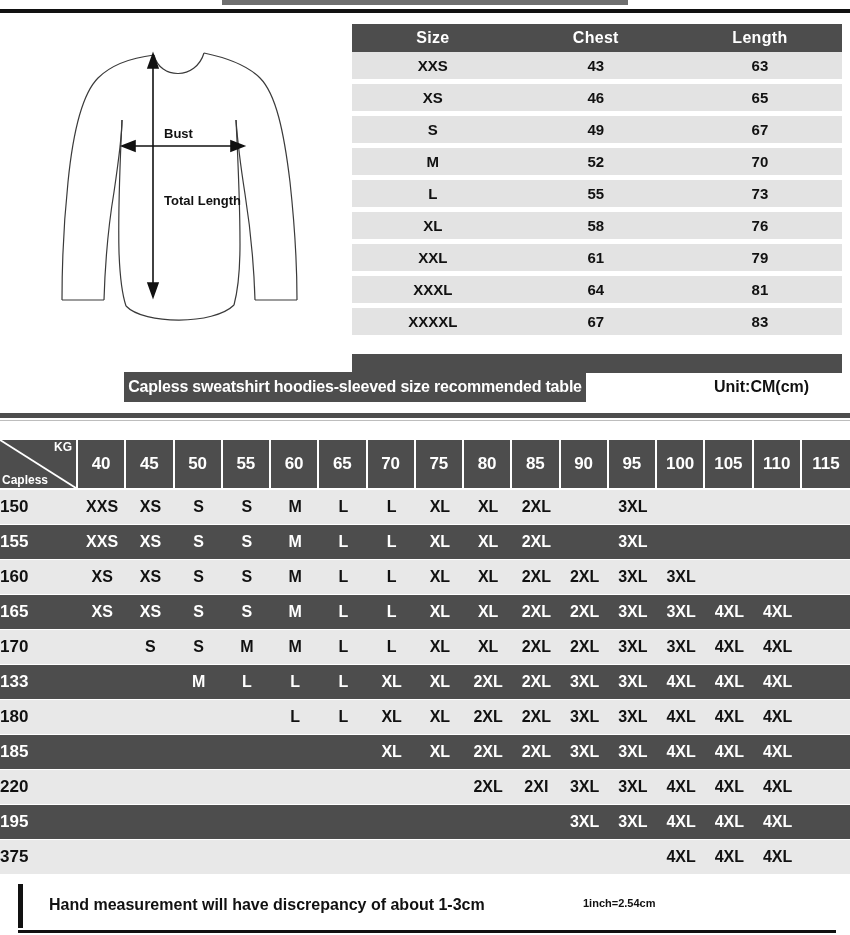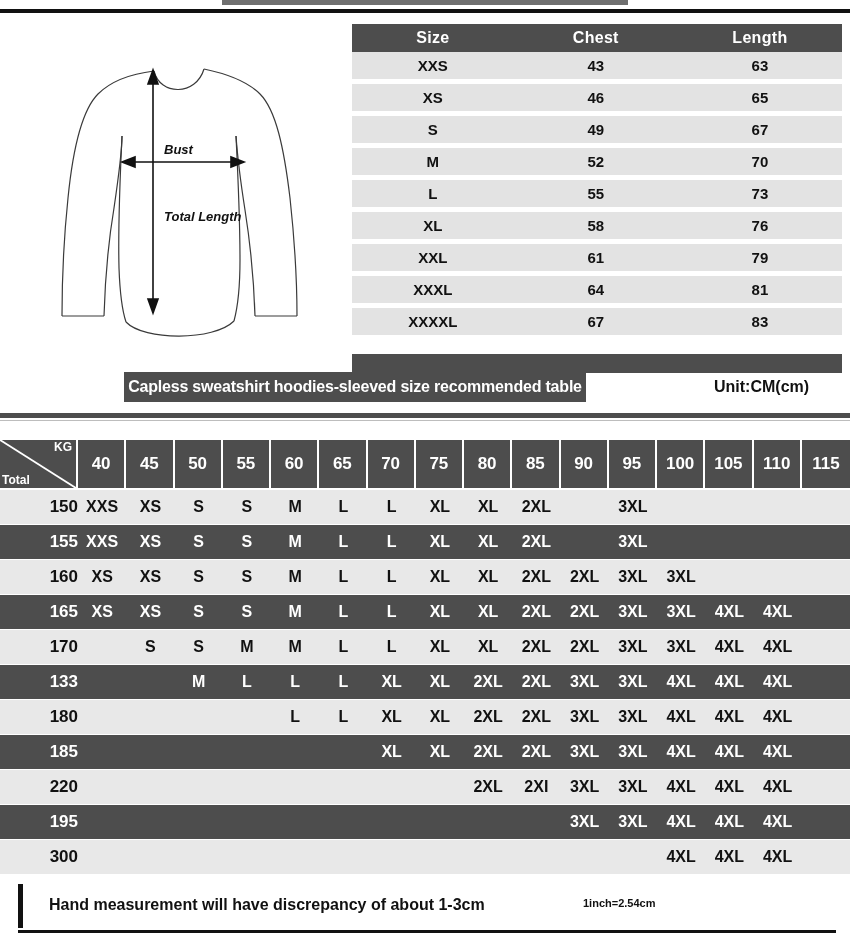--- a/index.html
+++ b/index.html
@@ -15,21 +15,21 @@
     position:absolute;left:222px;top:0;width:406px;height:5px;
     background:#6f6f6f;
   }
   .top-rule{
     position:absolute;left:0;top:9px;width:850px;height:4px;background:#111111;
   }
 
   
   .section1{position:absolute;left:0;top:18px;width:850px;height:352px;}
 
-  .garment{position:absolute;left:18px;top:20px;width:320px;height:340px;font-style:italic;}
+  .garment{position:absolute;left:18px;top:4px;width:320px;height:340px;}
 
   
   .size-table{
     position:absolute;left:352px;top:6px;width:490px;
     border-collapse:separate;border-spacing:0;
   }
   .size-table th,.size-table td{
     padding:0;margin:0;height:27px;line-height:27px;
     font-size:15px;font-weight:bold;text-align:center;
     font-family:"Liberation Sans", sans-serif;
@@ -91,21 +91,21 @@
   }
   .corner-diag{
     position:absolute;left:0;top:0;width:100%;height:100%;
   }
   
   .matrix tbody td{
     height:34px;line-height:34px;font-size:16px;
   }
   .matrix tbody tr.light td{background:#e8e8e8;color:#111111;}
   .matrix tbody tr.dark td{background:#4d4d4d;color:#ffffff;}
-  .matrix tbody td.rowhead{font-size:17px;text-align:right;margin-top:39px;}
+  .matrix tbody td.rowhead{font-size:17px;text-align:left;margin-top:39px;}
   .matrix tbody tr.light td.rowhead{color:#111111;}
   .matrix tbody tr.dark td.rowhead{color:#ffffff;}
   .matrix tbody tr.light + tr.dark td{border-top:1px solid #ffffff;}
   .matrix tbody tr.dark + tr.light td{border-top:1px solid #ffffff;}
 
   
   .note{
     position:absolute;left:18px;top:884px;width:818px;height:44px;
     border-left:5px solid #111111;
     background:#ffffff;
@@ -286,21 +286,21 @@
         <col style="width: 48.25px;">
       </colgroup>
     <thead>
       <tr>
         <th class="corner">
           <div class="corner-inner">
             <svg class="corner-diag" viewBox="0 0 78 38" preserveAspectRatio="none">
               <line x1="0" y1="0" x2="78" y2="38" stroke="#ffffff" stroke-width="1.6"></line>
             </svg>
             <span class="corner-kg">KG</span>
-            <span class="corner-height">Total</span>
+            <span class="corner-height">Capless</span>
           </div>
         </th>
       <th>40</th>
           <th>45</th>
           <th>50</th>
           <th>55</th>
           <th>60</th>
           <th>65</th>
           <th>70</th>
           <th>75</th>
@@ -499,21 +499,21 @@
           <td></td>
           <td></td>
           <td>3XL</td>
           <td>3XL</td>
           <td>4XL</td>
           <td>4XL</td>
           <td>4XL</td>
           <td></td>
         </tr>
         <tr class="light">
-          <td class="rowhead">300</td>
+          <td class="rowhead">375</td>
           <td></td>
           <td></td>
           <td></td>
           <td></td>
           <td></td>
           <td></td>
           <td></td>
           <td></td>
           <td></td>
           <td></td>

